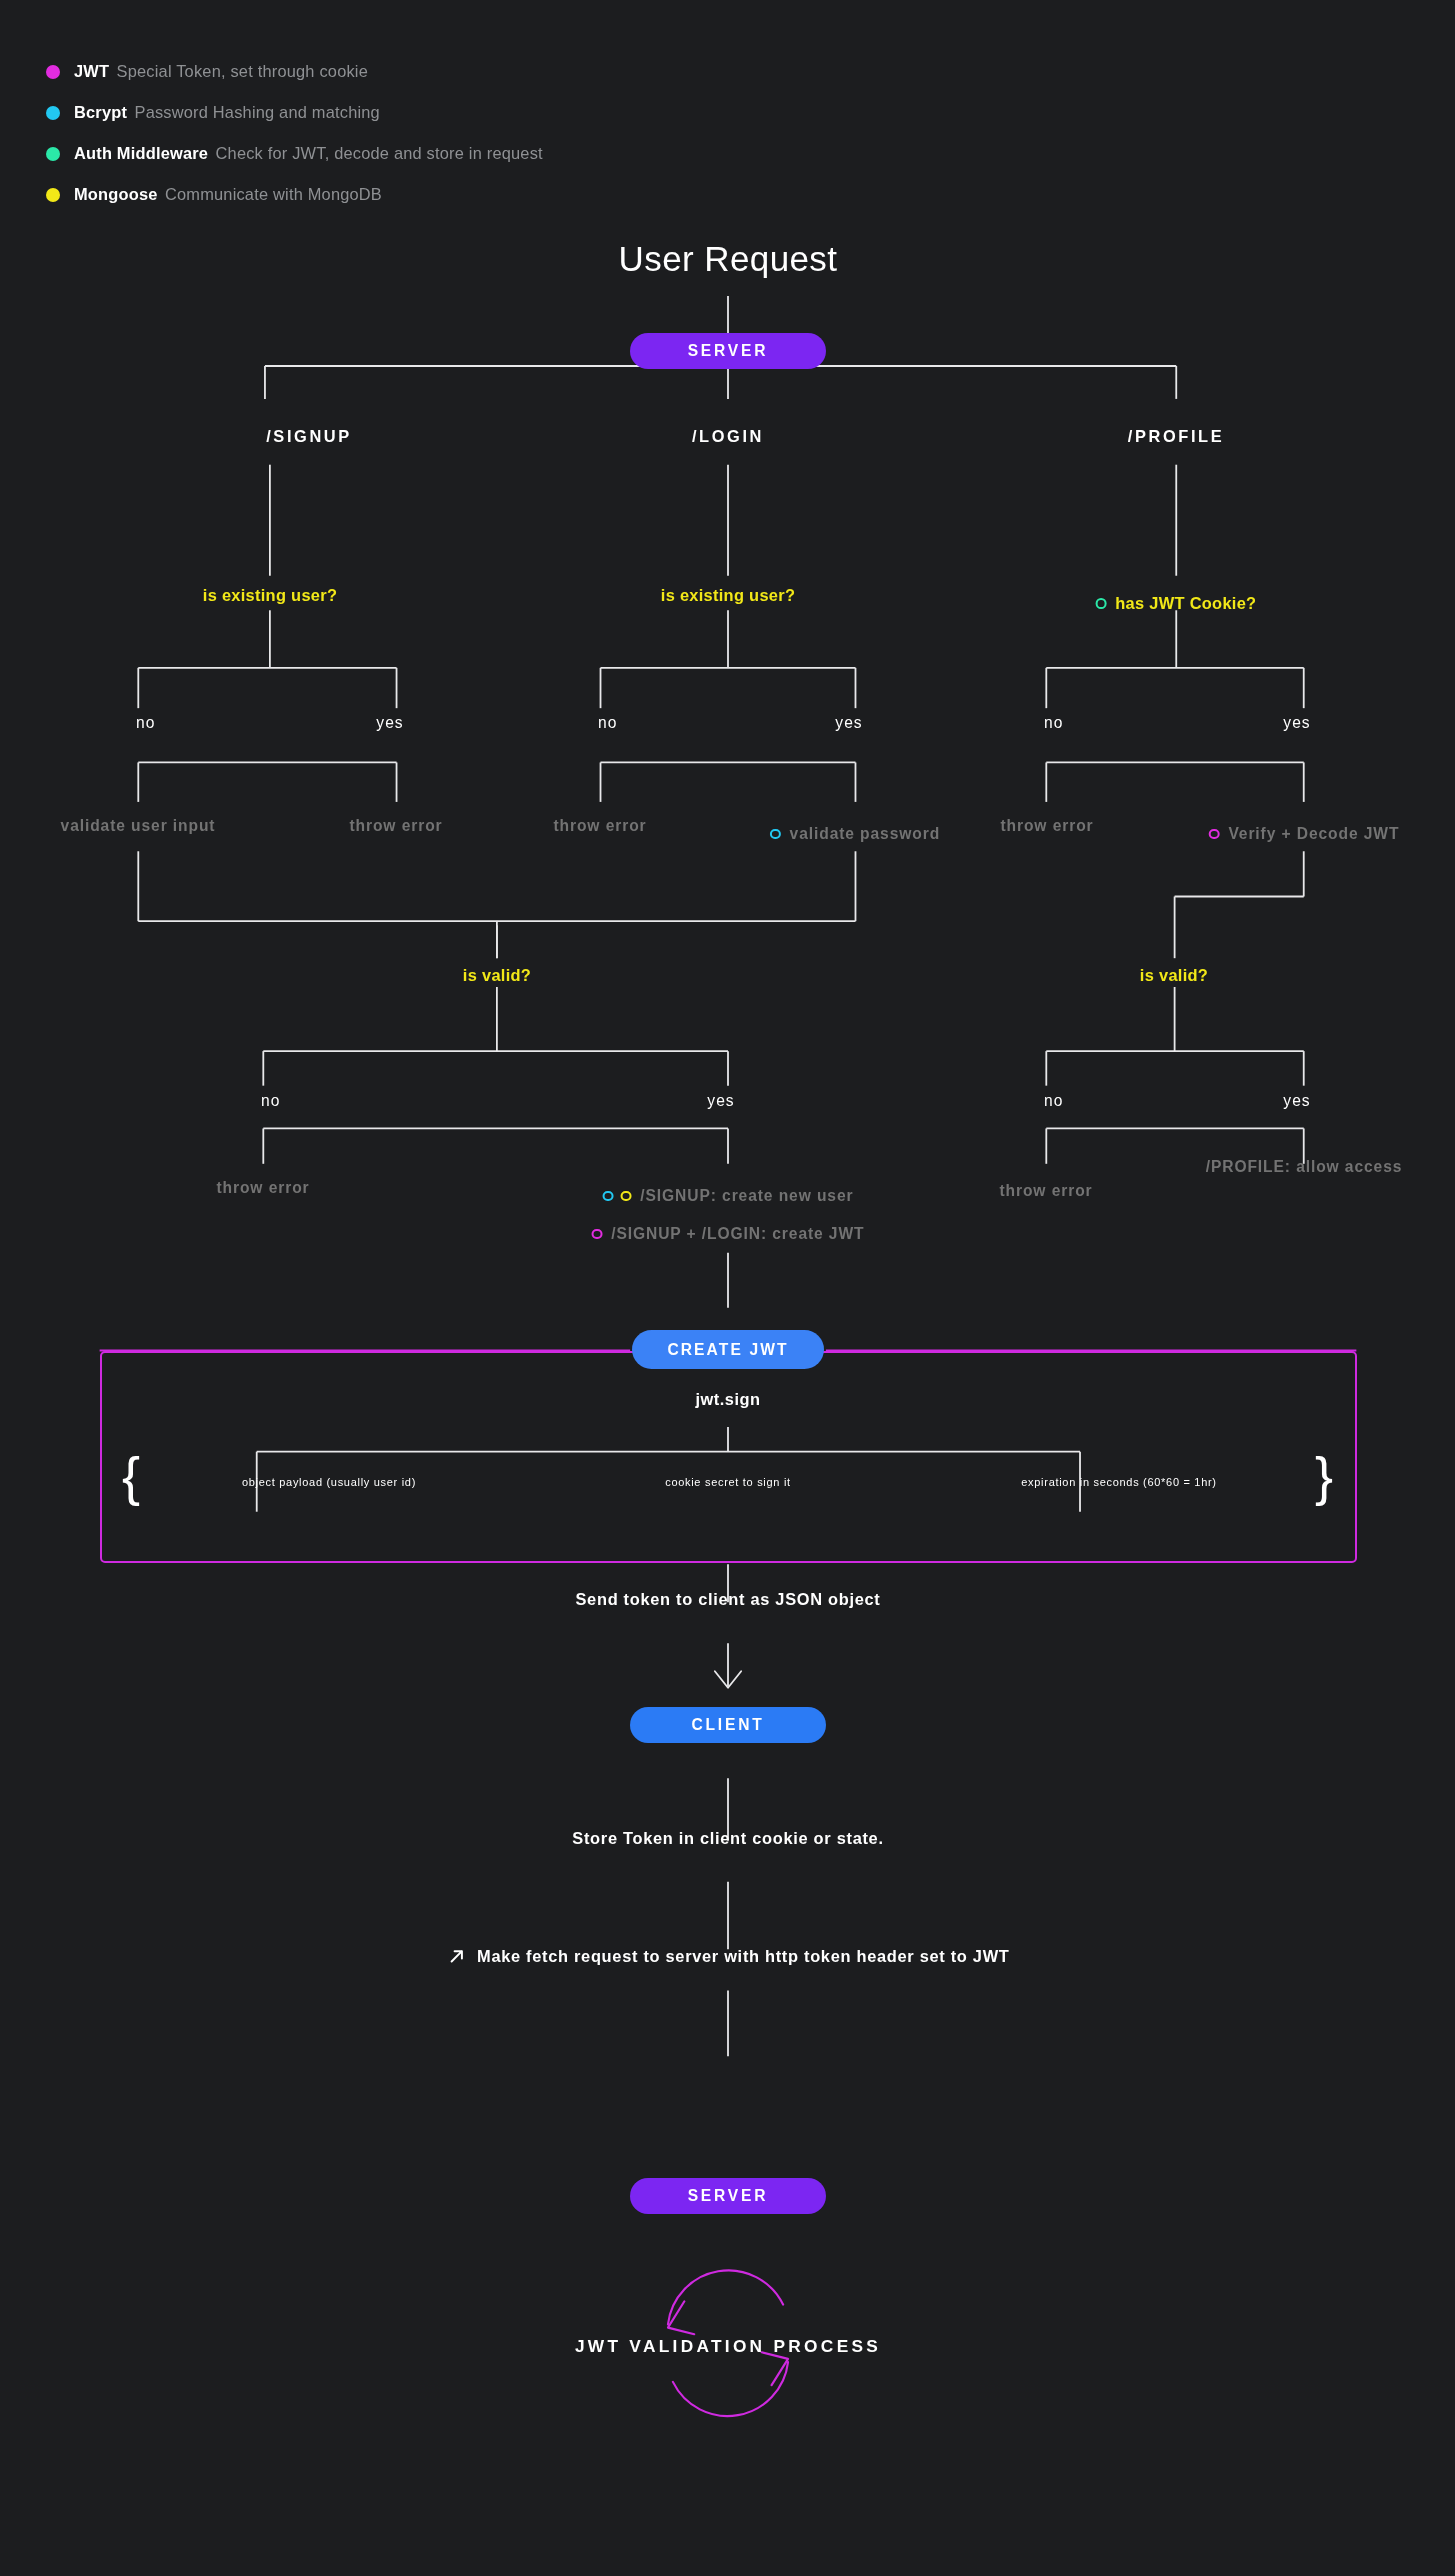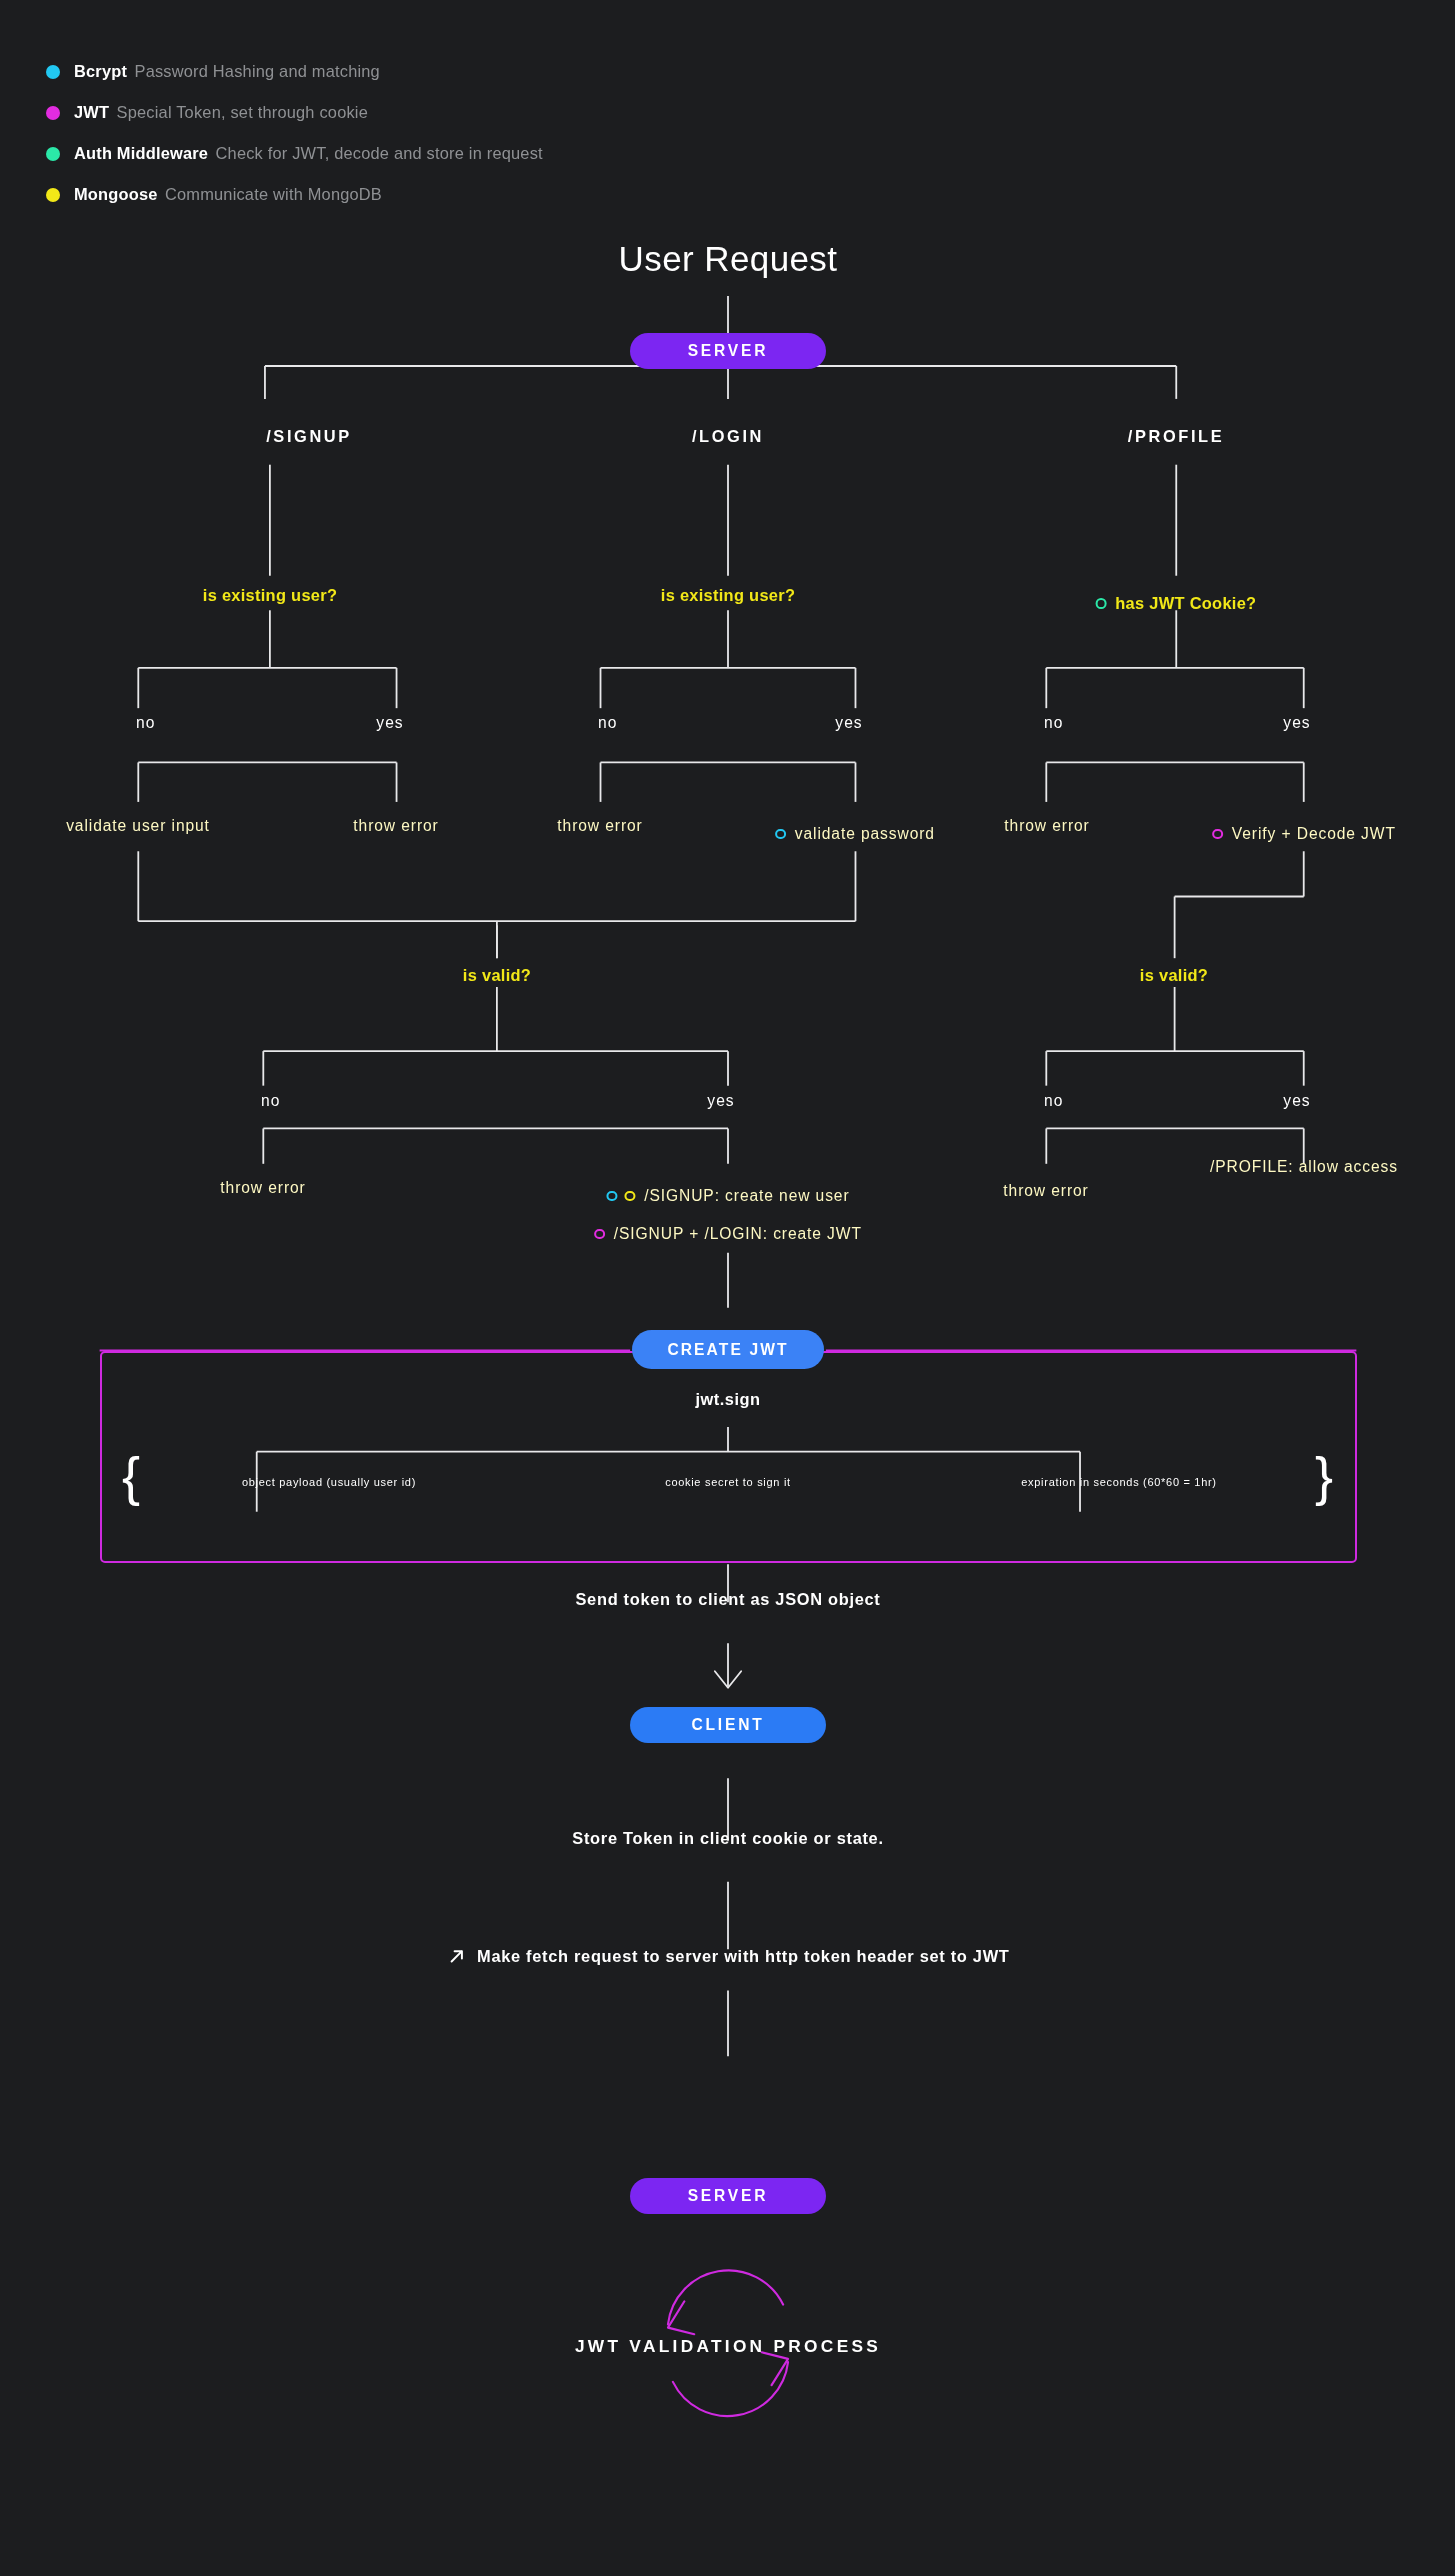--- a/index.html
+++ b/index.html
@@ -20,21 +20,21 @@
   .legend-term{font-size:16.4px;font-weight:bold;letter-spacing:0.2px;color:#fff;}
   .legend-desc{font-size:16.4px;color:#8f9194;margin-left:7.4px;letter-spacing:0.2px;}
 
   
   .node{position:absolute;transform:translateX(-50%);white-space:nowrap;}
   .node.l{transform:none;}
   .t-title{font-size:35px;font-weight:400;letter-spacing:0.4px;color:#fff;}
   .t-route{font-size:16.4px;font-weight:bold;letter-spacing:2.6px;color:#fff;}
   .t-q{font-size:16.4px;font-weight:bold;color:#f2e818;letter-spacing:0.3px;}
   .t-yn{font-size:15.6px;font-weight:normal;color:#fff;letter-spacing:1px;}
-  .t-step{font-size:15.6px;font-weight:normal;color:#fef9c3;letter-spacing:0.9px;}
+  .t-step{font-size:15.6px;font-weight:bold;color:#737373;letter-spacing:0.9px;}
   .t-plain{font-size:16.4px;font-weight:bold;color:#fff;letter-spacing:0.7px;}
   .t-arg{font-size:11px;font-weight:normal;color:#fff;letter-spacing:0.7px;}
   .t-sign{font-size:16.4px;font-weight:bold;color:#fff;letter-spacing:0.5px;}
   .t-cycle{font-size:17.3px;font-weight:bold;color:#fff;letter-spacing:3.3px;}
 
   .withring{display:inline-flex;align-items:center;margin-top:8px;}
   .ring{width:10.7px;height:10.7px;border-radius:50%;border:2.5px solid #fff;box-sizing:border-box;
         flex:0 0 auto;margin-right:9px;}
 
   
@@ -148,28 +148,28 @@
     <path class="w" d="M885 2420 L885 2500"></path>
 
     <path class="wm" d="M812 2826 A 74 74 0 0 1 952 2802" stroke-width="7" stroke-linecap="round"></path>
     <path class="wm" d="M958 2872 A 74 74 0 0 1 818 2896" stroke-width="7" stroke-linecap="round"></path>
     <path class="wm" d="M832 2798 L812 2830 L844 2838" stroke-width="7" stroke-linecap="round" stroke-linejoin="round"></path>
     <path class="wm" d="M938 2900 L958 2868 L926 2860" stroke-width="7" stroke-linecap="round" stroke-linejoin="round"></path>
   </svg>
 
   <div class="legend">
     <div class="legend-row">
+      <span class="legend-dot" style="background:#e22ce0"></span>
+      <span class="legend-term">JWT</span>
+      <span class="legend-desc">Special Token, set through cookie</span>
+    </div>
+    <div class="legend-row">
       <span class="legend-dot" style="background:#22c8f2"></span>
       <span class="legend-term">Bcrypt</span>
       <span class="legend-desc">Password Hashing and matching</span>
-    </div>
-    <div class="legend-row">
-      <span class="legend-dot" style="background:#e22ce0"></span>
-      <span class="legend-term">JWT</span>
-      <span class="legend-desc">Special Token, set through cookie</span>
     </div>
     <div class="legend-row">
       <span class="legend-dot" style="background:#2be8a8"></span>
       <span class="legend-term">Auth Middleware</span>
       <span class="legend-desc">Check for JWT, decode and store in request</span>
     </div>
     <div class="legend-row">
       <span class="legend-dot" style="background:#f2e818"></span>
       <span class="legend-term">Mongoose</span>
       <span class="legend-desc">Communicate with MongoDB</span>

